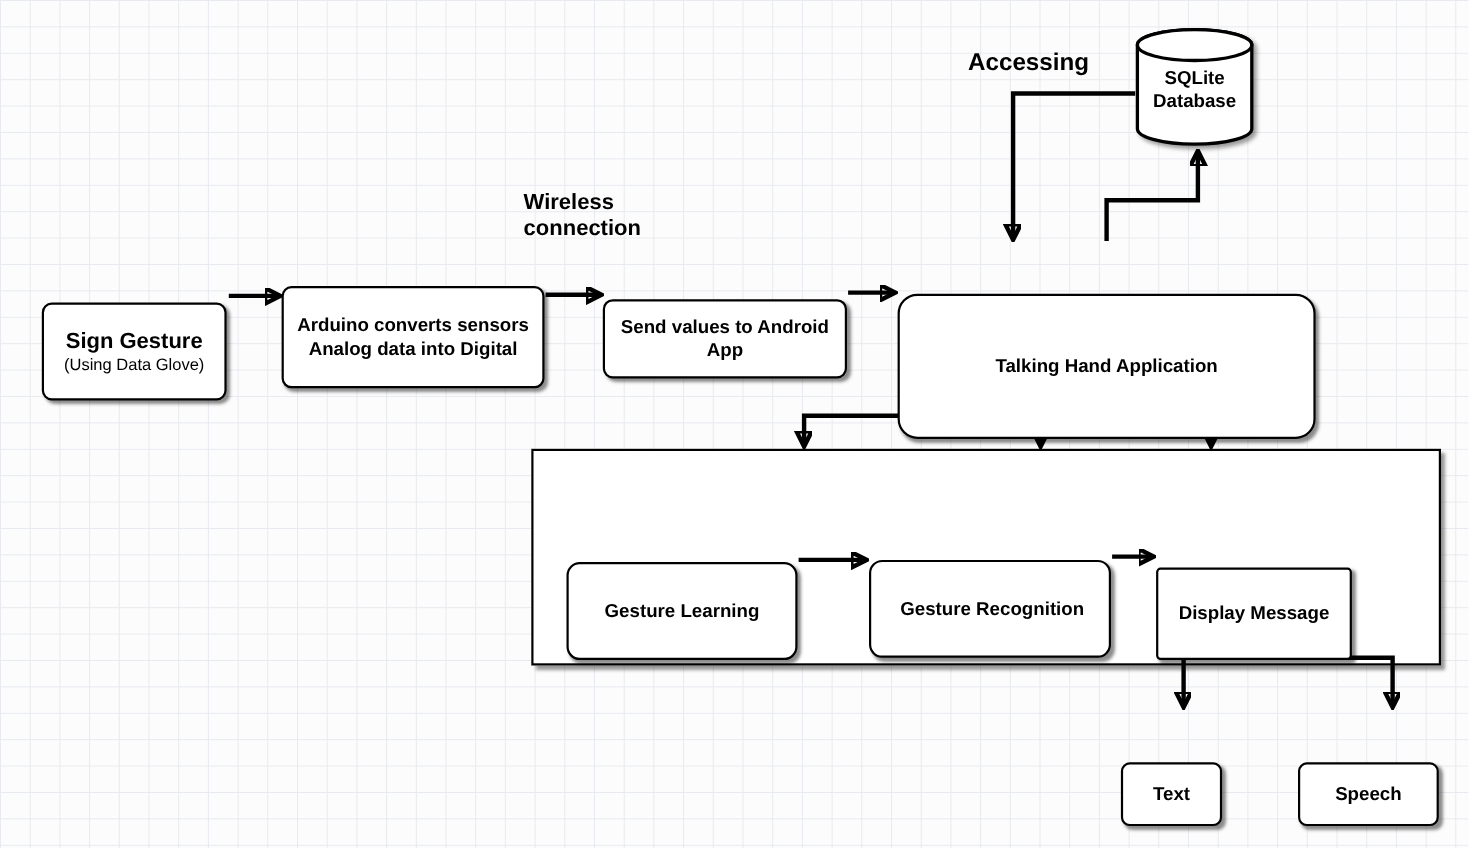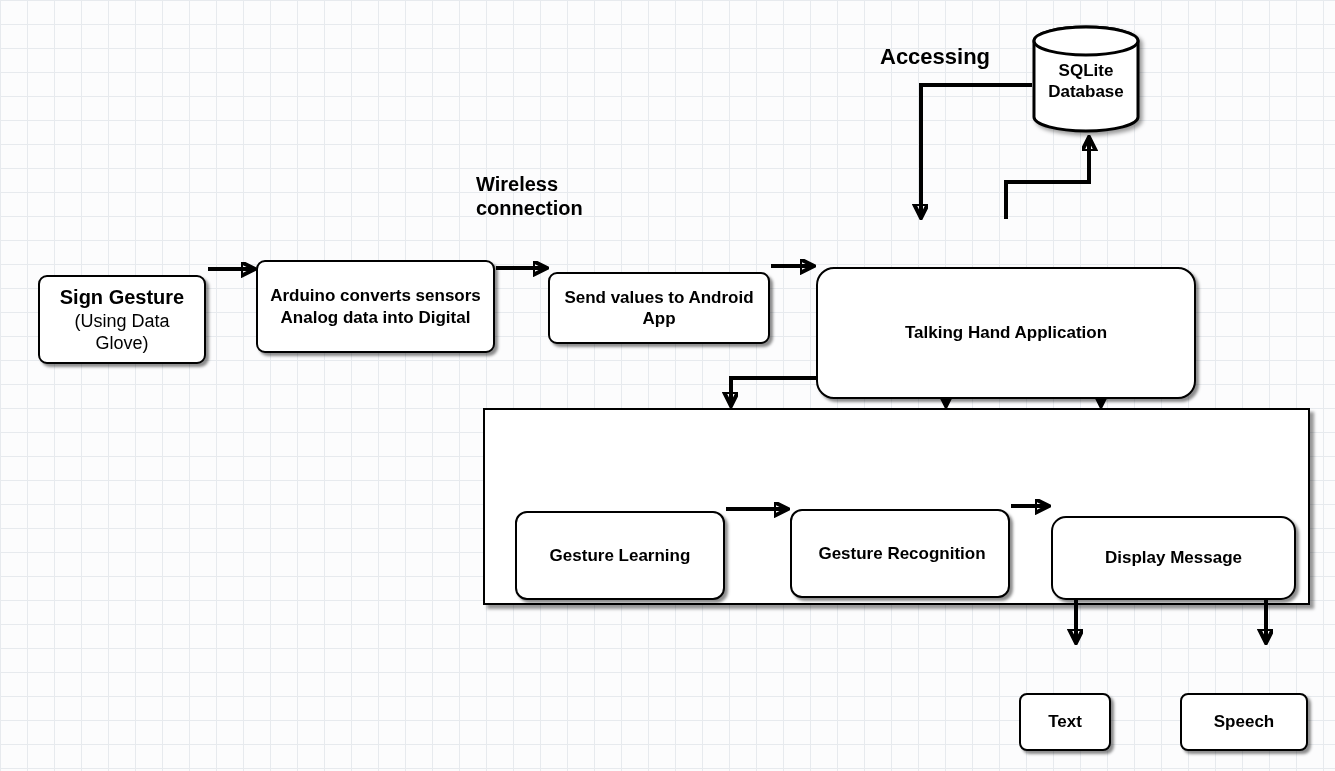--- a/index.html
+++ b/index.html
@@ -43,29 +43,29 @@
   .group-box {
     position:absolute;
     left:483px; top:408px; width:827px; height:197px;
     background:#fff;
     border:2.5px solid #000;
     box-shadow:4px 4px 3px rgba(0,0,0,0.4);
   }
 
   .sign-gesture   { left:38px;  top:227px; width:168px; height:89px; border-radius:9px; }
   .sign-gesture .title { font-size:20px; font-weight:700; }
-  .sign-gesture .subtitle { font-size:18px; font-weight:400; }
+  .sign-gesture .subtitle { font-size:15px; font-weight:400; }
 
   .arduino        { left:256px; top:212px; width:239px; height:93px; border-radius:9px; }
   .send-values    { left:548px; top:224px; width:222px; height:72px;  border-radius:9px; }
   .talking-hand   { left:816px; top:219px; width:380px; height:132px; border-radius:18px; }
 
   .gesture-learning    { left:515px;  top:463px; width:210px; height:89px; border-radius:12px;text-align:right; }
   .gesture-recognition { left:790px;  top:461px; width:220px; height:89px; border-radius:12px;padding-left:12px; }
-  .display-message     { left:1051px; top:468px; width:245px; height:84px; border-radius:15px; }
+  .display-message     { left:1051px; top:468px; width:178px; height:84px; border-radius:4px; }
 
   .text-box   { left:1019px; top:645px; width:92px; height:58px; border-radius:8px; }
   .speech-box { left:1180px; top:645px; width:128px; height:58px; border-radius:8px; }
 
   .sqlite {
     position:absolute; left:1031px; top:24px; width:110px; height:118px;
   }
   .sqlite svg { filter: drop-shadow(3px 3px 2px rgba(0,0,0,0.4)); }
   .sqlite .db-label {
     position:absolute; left:0; top:36px; width:100%;

